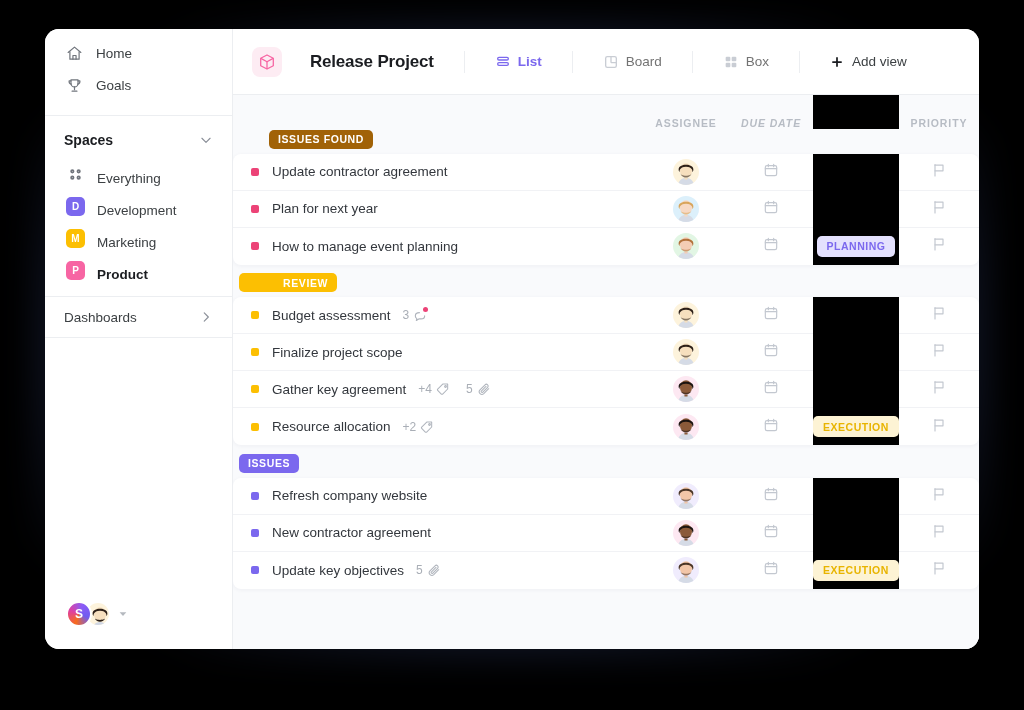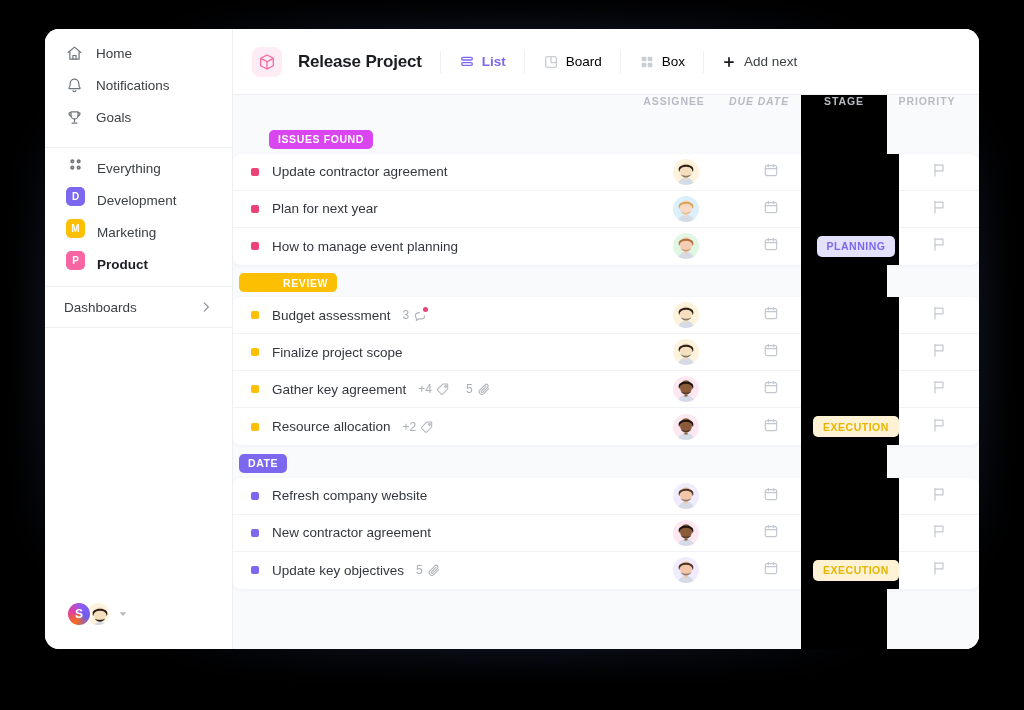--- a/index.html
+++ b/index.html
@@ -90,41 +90,41 @@
     width: 26px; height: 26px; border-radius: 50%;
     margin-left: -7px; border: 2px solid #fff; overflow: hidden; z-index: 1;
   }
   .caret-dn { margin-left: 7px; color: #b5b9bf; }
 
   
   .main { flex: 1 1 auto; display: flex; flex-direction: column; min-width: 0; background: #fff; }
 
   .topbar {
     height: 66px; flex: none;
-    display: flex; align-items: center; gap: 5px;
+    display: flex; align-items: center; gap: 17px;
     padding: 0 0 0 19px;
     border-bottom: 1px solid #eceef1;
   }
   .proj-icon {
     width: 30px; height: 30px; border-radius: 8px; background: #fdecf3;
     display: flex; align-items: center; justify-content: center; flex: none;
   }
   .proj-title { font-size: 17px; font-weight: bold; color: #1b1d21; margin-left: 11px; letter-spacing: -0.2px; }
   .vsep { width: 1px; height: 22px; background: #eceef1; margin: 0 13px; }
   .view-tab { display: flex; align-items: center; gap: 7px; cursor: pointer; }
-  .view-tab .vt-label { font-size: 13.5px; color: #000000; }
+  .view-tab .vt-label { font-size: 13.5px; color: #737373; }
   .view-tab.active .vt-label { color: #7b68ee; font-weight: bold; }
   .addview { display: flex; align-items: center; gap: 8px; cursor: pointer; }
   .addview .vt-label { font-size: 13.5px; color: #3c4043; }
 
   .board-area { flex: 1 1 auto; background: #f9fafc; padding: 0; overflow: hidden; }
 
   .col-head {
-    display: flex; align-items: flex-start;
-    height: 34px; padding: 0 12px 0 6px;
+    display: flex; align-items: flex-end;
+    height: 34px; padding: 0 0 0 6px;
     font-size: 10.5px; letter-spacing: 0.9px; color: #b7bcc4; font-weight: bold;
   }
   .col-head .spacer { flex: 1 1 auto; }
   .ch { text-align: center; flex: none; }
   .ch.assignee { width: 86px; }
   .ch.due { width: 84px; font-style: italic; }
   .ch.stage { width: 86px; }
   .ch.prio { width: 80px; }
 
   .group { margin-bottom: 8px; }
@@ -185,42 +185,41 @@
                 <path d="M3 10.5 12 3l9 7.5"></path>
                 <path d="M5.5 9.5V20h13V9.5"></path>
                 <path d="M9.8 20v-5.2h4.4V20"></path>
               </svg>
           </span>
           <span class="label">Home</span>
         </div>
         <div class="nav-item">
           <span class="ico">
             <svg viewBox="0 0 24 24" fill="none" stroke="currentColor" stroke-width="1.7" stroke-linecap="round" stroke-linejoin="round">
-                <path d="M6 9a6 6 0 1 1 12 0c0 4.2 1.3 5.8 1.8 6.4.3.3.1.9-.4.9H4.6c-.5 0-.7-.6-.4-.9C4.7 14.8 6 13.2 6 9Z"></path>
-                <path d="M10 19.3a2.2 2.2 0 0 0 4 0"></path>
-              </svg>
-          </span>
-          <span class="label">Notifications</span>
-        </div>
-        <div class="nav-item">
-          <span class="ico">
-            <svg viewBox="0 0 24 24" fill="none" stroke="currentColor" stroke-width="1.7" stroke-linecap="round" stroke-linejoin="round">
                 <path d="M7 4h10v5a5 5 0 0 1-10 0Z"></path>
                 <path d="M7 5.5H4.4v1.2A3.4 3.4 0 0 0 7.6 10"></path>
                 <path d="M17 5.5h2.6v1.2A3.4 3.4 0 0 1 16.4 10"></path>
                 <path d="M12 14v4"></path>
                 <path d="M8.6 20h6.8"></path>
               </svg>
           </span>
           <span class="label">Goals</span>
         </div>
       </nav>
 
       <div class="divider"></div>
 
+      <div class="section-head">
+        <span class="t">Spaces</span>
+        <span class="ico" style="width:14px;height:14px;color:#8b9099">
+          <svg viewBox="0 0 24 24" fill="none" stroke="currentColor" stroke-width="2" stroke-linecap="round" stroke-linejoin="round">
+              <path d="M5 9l7 7 7-7"></path>
+            </svg>
+        </span>
+      </div>
 
       <div>
         <div class="space-item">
           <span class="ico" style="width:19px;height:19px;color:#70757c">
             <svg viewBox="0 0 24 24" fill="none" stroke="currentColor" stroke-width="2.1" stroke-linecap="round">
                 <circle cx="8" cy="8" r="1.6"></circle>
                 <circle cx="16" cy="8" r="1.6"></circle>
                 <circle cx="8" cy="16" r="1.6"></circle>
                 <circle cx="16" cy="16" r="1.6"></circle>
               </svg>
@@ -324,36 +323,36 @@
           <span class="vt-label">Box</span>
         </span>
 
         <span class="vsep"></span>
         <span class="addview">
           <span class="ico" style="width:14px;height:14px;color:#1b1d21">
             <svg viewBox="0 0 24 24" fill="none" stroke="currentColor" stroke-width="3" stroke-linecap="round">
                 <path d="M12 5v14M5 12h14"></path>
               </svg>
           </span>
-          <span class="vt-label">Add next</span>
+          <span class="vt-label">Add view</span>
         </span>
       </div>
 
       <div class="board-area">
 
         <div class="col-head">
           <span class="spacer"></span>
           <span class="ch assignee">ASSIGNEE</span>
           <span class="ch due">DUE DATE</span>
           <span class="ch stage">STAGE</span>
           <span class="ch prio">PRIORITY</span>
         </div>
 
         <div id="groups-root">
-            <div class="group"><div class="group-badge" style="background: #d946ef; margin-left: 36px;">ISSUES FOUND</div><div class="rows">
+            <div class="group"><div class="group-badge" style="background: #a16207; margin-left: 36px;">ISSUES FOUND</div><div class="rows">
                 <div class="row">
                   <span class="dot" style="background:#ec4377"></span>
                   <span class="task-name">Update contractor agreement</span>
                   <span class="meta"></span>
                   <span class="spacer"></span>
                   <span class="cell assignee">
                     <span class="avatar"><svg viewBox="0 0 30 30" width="26" height="26">
                         <rect width="30" height="30" fill="#fdf3dc"></rect>
                         <ellipse cx="15" cy="13" rx="7" ry="8" fill="#f6dfbe"></ellipse>
                         <path d="M6.5 12C6.5 5 23.5 5 23.5 12c0 2-1 3-1 3s.5-6-7.5-6-7.5 6-7.5 6-1-1-1-3Z" fill="#2d2018"></path>
@@ -605,21 +604,21 @@
                     <span class="pill EXECUTION">EXECUTION</span>
                   </span>
                   <span class="cell prio">
                     <span><svg viewBox="0 0 24 24" width="16" height="16" fill="none" stroke="#c3c8d0" stroke-width="1.8" stroke-linecap="round" stroke-linejoin="round">
                         <path d="M6 21V4"></path>
                         <path d="M6 4.8h12v8.4H6"></path>
                       </svg></span>
                   </span>
                 </div>
               </div></div>
-            <div class="group"><div class="group-badge" style="background: rgb(123, 104, 238);">DATE</div><div class="rows">
+            <div class="group"><div class="group-badge" style="background: rgb(123, 104, 238);">ISSUES</div><div class="rows">
                 <div class="row">
                   <span class="dot" style="background:#7b68ee"></span>
                   <span class="task-name">Refresh company website</span>
                   <span class="meta"></span>
                   <span class="spacer"></span>
                   <span class="cell assignee">
                     <span class="avatar"><svg viewBox="0 0 30 30" width="26" height="26">
                         <rect width="30" height="30" fill="#f0ecfd"></rect>
                         <ellipse cx="15" cy="13" rx="7" ry="8" fill="#f2c6a8"></ellipse>
                         <path d="M6.5 12C6.5 5 23.5 5 23.5 12c0 2-1 3-1 3s.5-6-7.5-6-7.5 6-7.5 6-1-1-1-3Z" fill="#4a3526"></path>

